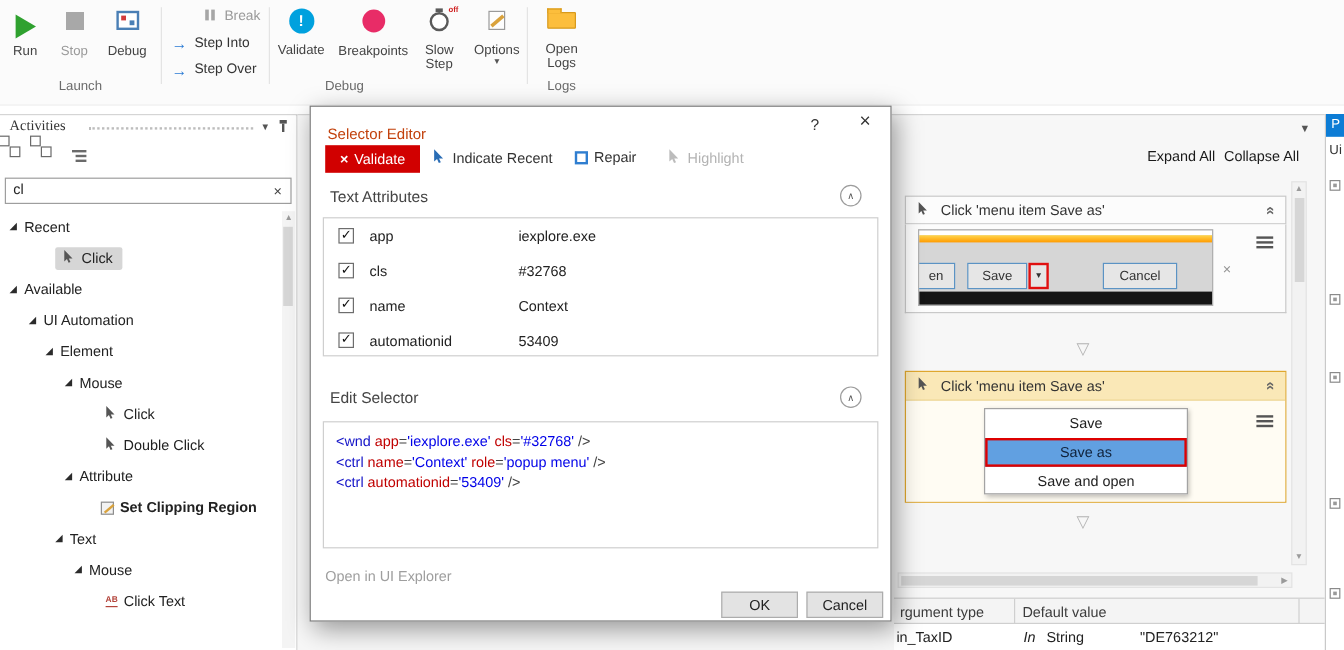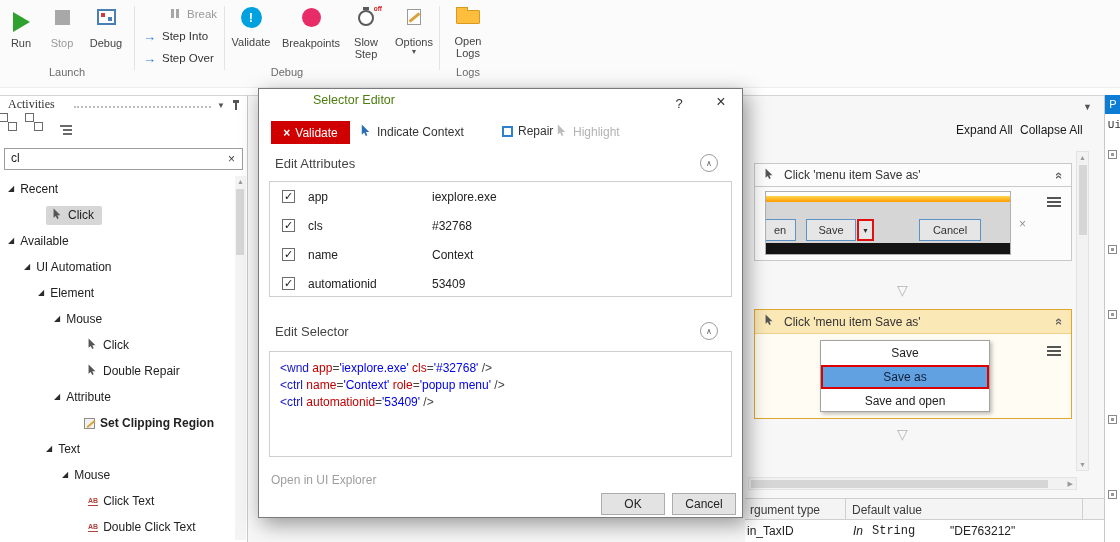--- a/index.html
+++ b/index.html
@@ -86,21 +86,21 @@
   .vline { position:absolute; top:0; width:1px; height:22px; background:#cfcfcf; }
 
   
   .right-strip { position:absolute; left:1104px; top:95px; width:16px; height:447px; background:#fff; border-left:1px solid #c9c9c9; }
   .blue-tab { position:absolute; left:0; top:0; width:16px; height:19px; background:#0c7cd5; color:#fff; font-size:11px; text-align:center; line-height:19px; }
   .mini-box { position:absolute; left:3px; width:9px; height:9px; border:1px solid #8a8a8a; background:#fff; }
   .mini-box:after { content:''; position:absolute; left:2px; top:2px; width:3px; height:3px; background:#999; }
 
   
   .dialog { position:absolute; left:258px; top:88px; width:485px; height:430px; background:#fff; border:1px solid #7a7a7a; box-shadow:4px 6px 20px rgba(0,0,0,.4); z-index:10; }
-  .dlg-title { position:absolute; left:14px; top:4px; font-size:12.5px; color:#4d7c0f;margin-left:40px; }
+  .dlg-title { position:absolute; left:14px; top:16px; font-size:12.5px; color:#c2410c; }
   .dlg-help { position:absolute; left:410px; top:7px; font-size:13px; color:#333; width:20px; text-align:center; }
   .dlg-close { position:absolute; left:448px; top:4px; font-size:16px; color:#333; width:28px; text-align:center; }
   .dlg-tb { position:absolute; left:0; top:32px; width:485px; height:26px; }
   .v-btn { position:absolute; left:12px; top:0; width:79px; height:23px; background:#d10000; color:#fff; display:flex; align-items:center; justify-content:center; gap:5px; font-size:12px; }
   .v-btn .x { font-weight:bold; font-size:12px; }
   .tb-item { position:absolute; top:3px; display:flex; align-items:center; gap:5px; font-size:12px; color:#333; }
   .repair-ico { width:11px; height:11px; border:2px solid #2f7ed0; background:#fff; }
   .sec-h { position:absolute; left:10px; width:463px; height:24px; }
   .sec-h .t { position:absolute; left:6px; top:3px; font-size:13px; color:#444; }
   .chev-circ { position:absolute; right:14px; top:1px; width:18px; height:18px; border:1px solid #9c9c9c; border-radius:50%; text-align:center; font-size:8px; color:#555; line-height:17px; }
@@ -262,21 +262,21 @@
               <path d="M3 .5 L3 11.5 L5.6 9.2 L7.2 12.8 L9 12 L7.4 8.6 L11 8.6 Z" fill="#555"></path>
             </svg></span>
       <span>Click</span>
         </span>
     </div>
     <div class="tree-row" style="top:262px;left:86px;">
       <span class="leaf">
           <span><svg viewBox="0 0 14 14" width="12" height="12">
               <path d="M3 .5 L3 11.5 L5.6 9.2 L7.2 12.8 L9 12 L7.4 8.6 L11 8.6 Z" fill="#555"></path>
             </svg></span>
-      <span>Double Repair</span>
+      <span>Double Click</span>
         </span>
     </div>
     <div class="tree-row" style="top:288px;left:54px;">
       <span class="expander">◢</span>
       <span>Attribute</span>
     </div>
     <div class="tree-row" style="top:314px;left:84px;font-weight:bold;">
       <span class="leaf">
           <span class="clip-ico"></span>
       <span>Set Clipping Region</span>
@@ -287,26 +287,20 @@
       <span>Text</span>
     </div>
     <div class="tree-row" style="top:366px;left:62px;">
       <span class="expander">◢</span>
       <span>Mouse</span>
     </div>
     <div class="tree-row" style="top:392px;left:88px;">
       <span class="leaf">
           <span class="ab-ico">AB</span>
       <span>Click Text</span>
-        </span>
-    </div>
-    <div class="tree-row" style="top:418px;left:88px;">
-      <span class="leaf">
-          <span class="ab-ico">AB</span>
-      <span>Double Click Text</span>
         </span>
     </div>
 
     <div class="vscroll" style="right:1px;top:80px;width:11px;height:364px;">
       <span class="scroll-gl" style="top:2px;">▲</span>
       <span class="vthumb" style="left:1px;top:13px;width:8px;height:66px;"></span>
     </div>
   </div>
 
   <div class="design-bg"></div>
@@ -382,28 +376,28 @@
 
     <div class="args-h">
       <span class="cell" style="left:5px;">rgument type</span>
       <span class="cell" style="left:107px;">Default value</span>
       <span class="vline" style="left:100px;"></span>
       <span class="vline" style="left:337px;"></span>
     </div>
     <div class="args-r">
       <span class="cell" style="left:2px;">in_TaxID</span>
       <span class="cell" style="left:108px;font-style:italic;">In</span>
-      <span class="cell" style="left:127px;font-family:Liberation Mono, monospace;">String</span>
+      <span class="cell" style="left:127px;">String</span>
       <span class="cell" style="left:205px;">"DE763212"</span>
     </div>
   </div>
 
   <div class="right-strip">
     <div class="blue-tab">P</div>
-    <div class="abs" style="left:0;top:24px;width:16px;text-align:right;font-size:11px;color:#333;font-family:Liberation Mono, monospace;">Ui</div>
+    <div class="abs" style="left:0;top:24px;width:16px;text-align:center;font-size:11px;color:#333;">Ui</div>
     <span class="mini-box" style="top:55px;"></span>
     <span class="mini-box" style="top:150px;"></span>
     <span class="mini-box" style="top:215px;"></span>
     <span class="mini-box" style="top:320px;"></span>
     <span class="mini-box" style="top:395px;"></span>
   </div>
 
   <div class="dialog">
     <div class="dlg-title">Selector Editor</div>
     <div class="dlg-help">?</div>
@@ -411,36 +405,36 @@
 
     <div class="dlg-tb">
       <div class="v-btn">
         <span class="x">×</span>
         <span>Validate</span>
       </div>
       <div class="tb-item" style="left:100px;">
         <span><svg viewBox="0 0 14 14" width="13" height="13">
               <path d="M3 .5 L3 11.5 L5.6 9.2 L7.2 12.8 L9 12 L7.4 8.6 L11 8.6 Z" fill="#2a6db5"></path>
             </svg></span>
-        <span>Indicate Context</span>
-      </div>
-      <div class="tb-item" style="left:243px;justify-content:flex-end;">
+        <span>Indicate Recent</span>
+      </div>
+      <div class="tb-item" style="left:220px;justify-content:flex-end;">
         <span class="repair-ico"></span>
         <span>Repair</span>
       </div>
       <div class="tb-item" style="left:296px;color:#b3b3b3;">
         <span><svg viewBox="0 0 14 14" width="13" height="13">
               <path d="M3 .5 L3 11.5 L5.6 9.2 L7.2 12.8 L9 12 L7.4 8.6 L11 8.6 Z" fill="#bcbcbc"></path>
             </svg></span>
         <span>Highlight</span>
       </div>
     </div>
 
     <div class="sec-h" style="top:64px;">
-      <span class="t">Edit Attributes</span>
+      <span class="t">Text Attributes</span>
       <span class="chev-circ">∧</span>
     </div>
 
     <div class="attr-box">
       <div class="attr-row">
         <span class="checkbox checked"></span>
         <span class="attr-name">app</span>
         <span class="attr-val">iexplore.exe</span>
       </div>
       <div class="attr-row">

